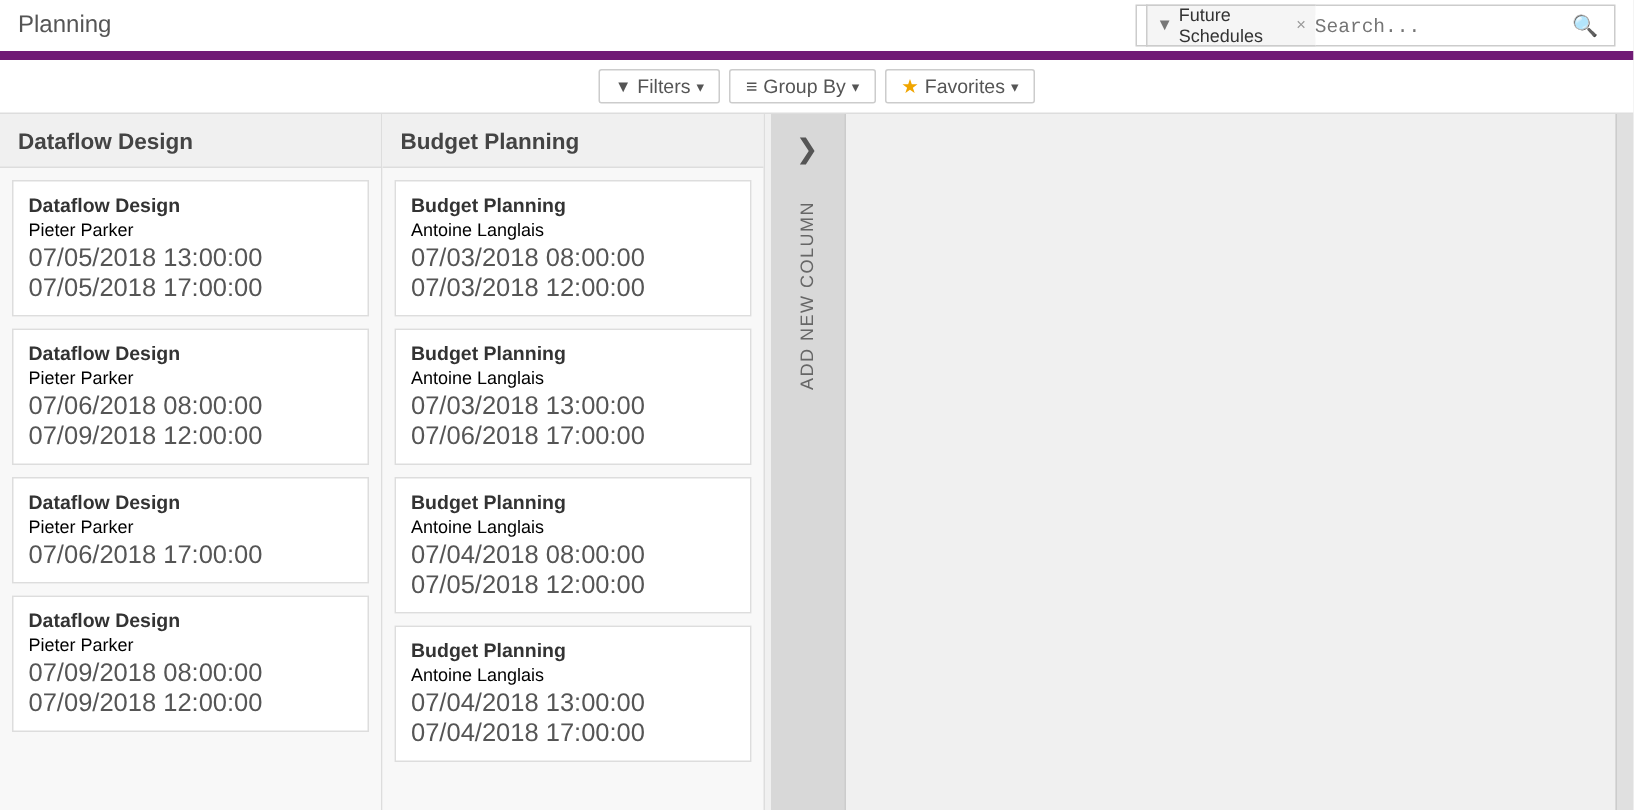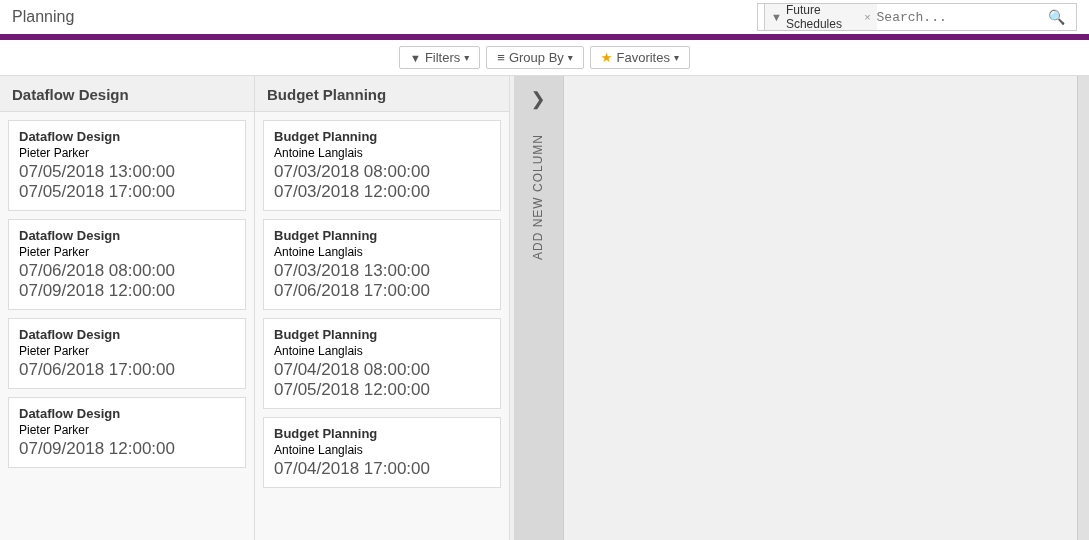--- a/index.html
+++ b/index.html
@@ -270,20 +270,21 @@
             <div class="card-date">07/09/2018 12:00:00</div>
           </div>
           <div class="card">
             <div class="card-title">Dataflow Design</div>
             <div class="card-person">Pieter Parker</div>
             <div class="card-date">07/06/2018 17:00:00</div>
           </div>
           <div class="card">
             <div class="card-title">Dataflow Design</div>
             <div class="card-person">Pieter Parker</div>
+            <div class="card-date">07/09/2018 08:00:00</div>
             <div class="card-date">07/09/2018 12:00:00</div>
           </div>
         </div>
       </div>
       <div class="kanban-column">
         <div class="column-header">Budget Planning</div>
         <div class="column-cards">
           <div class="card">
             <div class="card-title">Budget Planning</div>
             <div class="card-person">Antoine Langlais</div>
@@ -298,20 +299,21 @@
           </div>
           <div class="card">
             <div class="card-title">Budget Planning</div>
             <div class="card-person">Antoine Langlais</div>
             <div class="card-date">07/04/2018 08:00:00</div>
             <div class="card-date">07/05/2018 12:00:00</div>
           </div>
           <div class="card">
             <div class="card-title">Budget Planning</div>
             <div class="card-person">Antoine Langlais</div>
+            <div class="card-date">07/04/2018 13:00:00</div>
             <div class="card-date">07/04/2018 17:00:00</div>
           </div>
         </div>
       </div>
     </div>
   <div class="add-column-area">
     <button class="chevron-right-btn">❯</button>
     <span class="add-new-column-label">ADD NEW COLUMN</span>
   </div>
   <div class="right-empty"></div>

